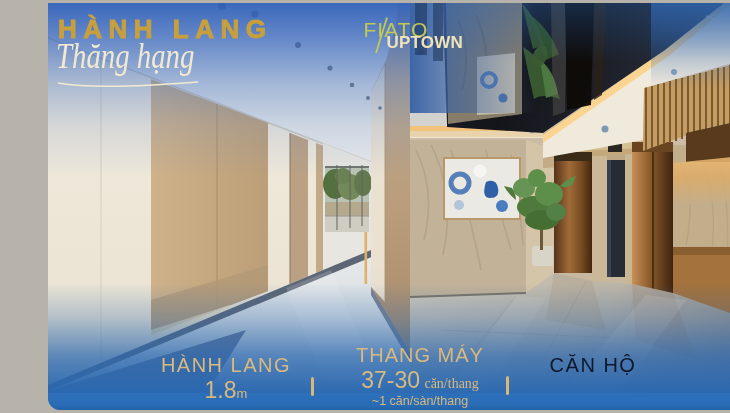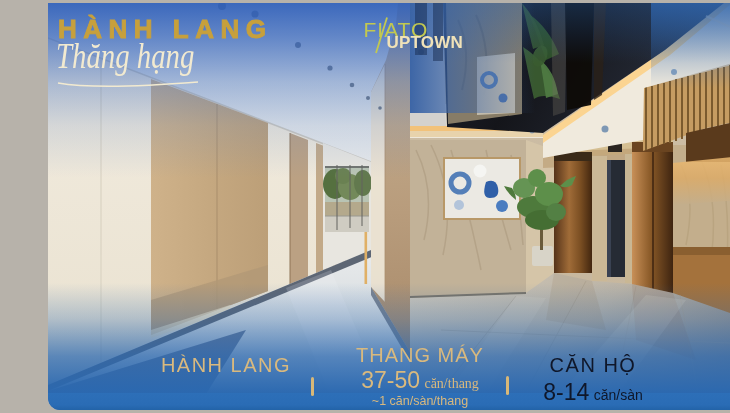--- a/index.html
+++ b/index.html
@@ -305,29 +305,29 @@
     </svg>
 
 <svg class="abs" style="left:310px;top:9px" width="115" height="44" viewBox="0 0 115 44">
   <text x="5.5" y="24.5" font-family="Liberation Sans" font-size="21" letter-spacing="1" fill="#c2c850">FIATO</text>
   <path d="M29,5.5 L18,41" stroke="#c2c850" stroke-width="1.8"></path>
   <text x="28.5" y="35.5" font-family="Liberation Sans" font-weight="bold" font-size="17" letter-spacing="0.2" fill="#f0e2b8">UPTOWN</text>
 </svg>
 
 <div class="abs" style="left:58px;top:352px;width:240px;text-align:center;color:#d9b97e;line-height:1.08;">
   <div style="font-size:20px;letter-spacing:1.5px;">HÀNH LANG</div>
+  <div style="font-size:23px;margin-top:1px;">1.8<span style="font-size:13px;">m</span></div>
 </div>
 
 <div class="abs" style="left:263px;top:374px;width:3px;height:19px;border-radius:2px;background:#d8b878;"></div>
 
 <div class="abs" style="left:252px;top:342px;width:240px;text-align:center;color:#d9b97e;line-height:1.08;">
   <div style="font-size:20px;letter-spacing:1px;">THANG MÁY</div>
-  <div style="margin-top:1px;"><span style="font-size:23px;">37-50</span> <span style="font-size:14px;font-family:Liberation Serif, serif;">căn/thang</span></div>
+  <div style="margin-top:1px;"><span style="font-size:23px;">37-30</span> <span style="font-size:14px;font-family:Liberation Serif, serif;">căn/thang</span></div>
   <div style="font-size:12.5px;margin-top:3px;">~1 căn/sàn/thang</div>
 </div>
 
 <div class="abs" style="left:458px;top:373px;width:3px;height:19px;border-radius:2px;background:#d8b878;"></div>
 
 <div class="abs" style="left:425px;top:352px;width:240px;text-align:center;color:#0f172a;line-height:1.08;">
   <div style="font-size:20px;letter-spacing:1.5px;">CĂN HỘ</div>
-  <div style="margin-top:3px;"><span style="font-size:23px;">8-14</span> <span style="font-size:14px;">căn/sàn</span></div>
 </div>
 </div>
 
 </body></html>

